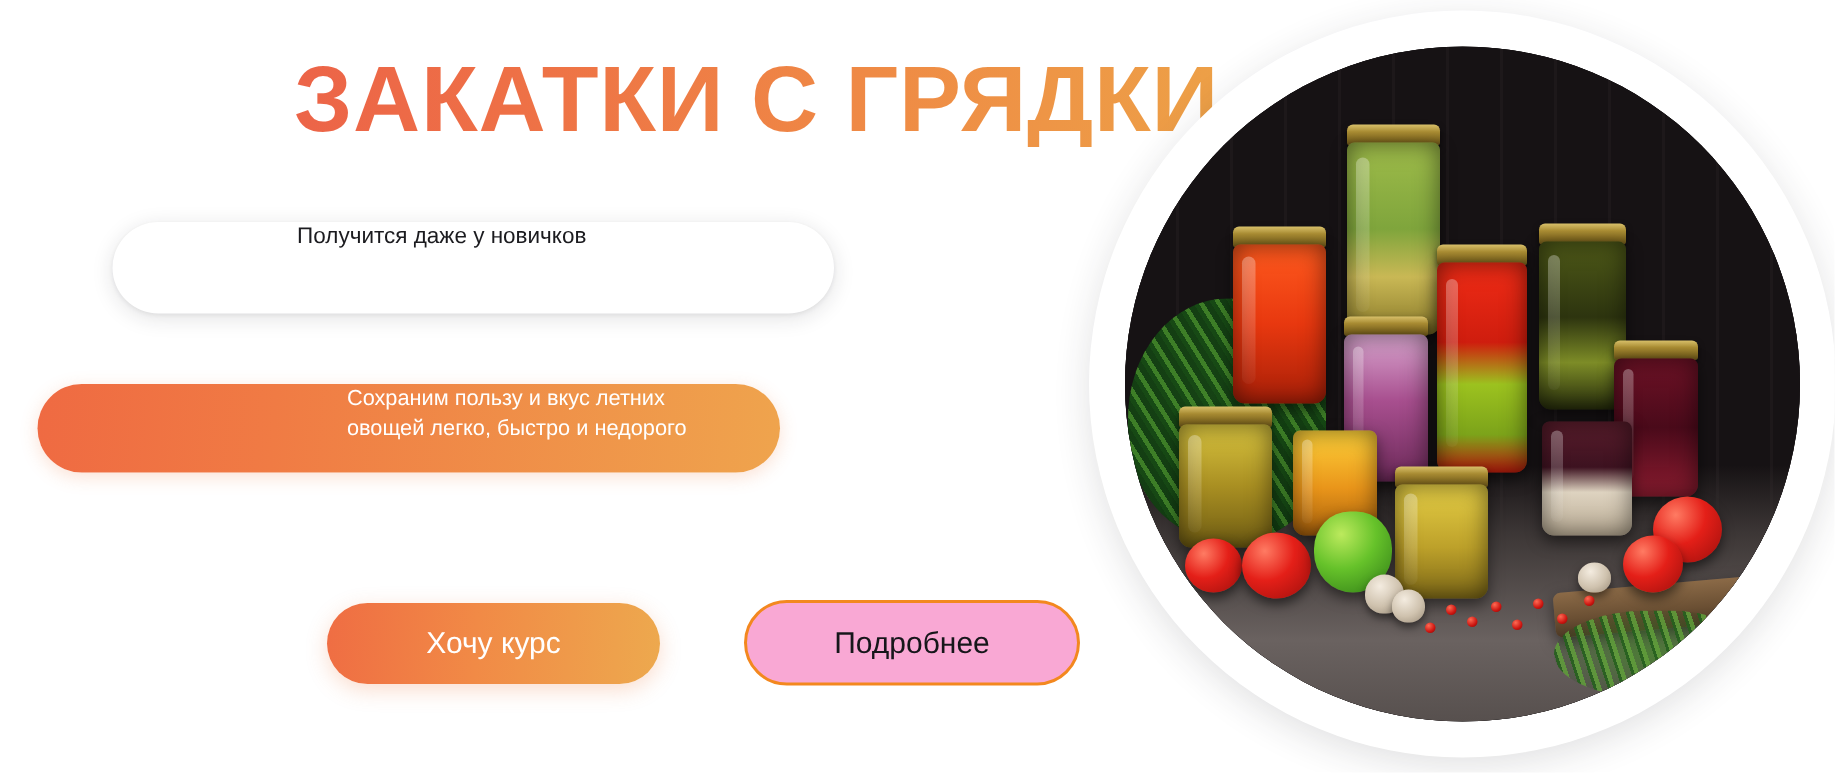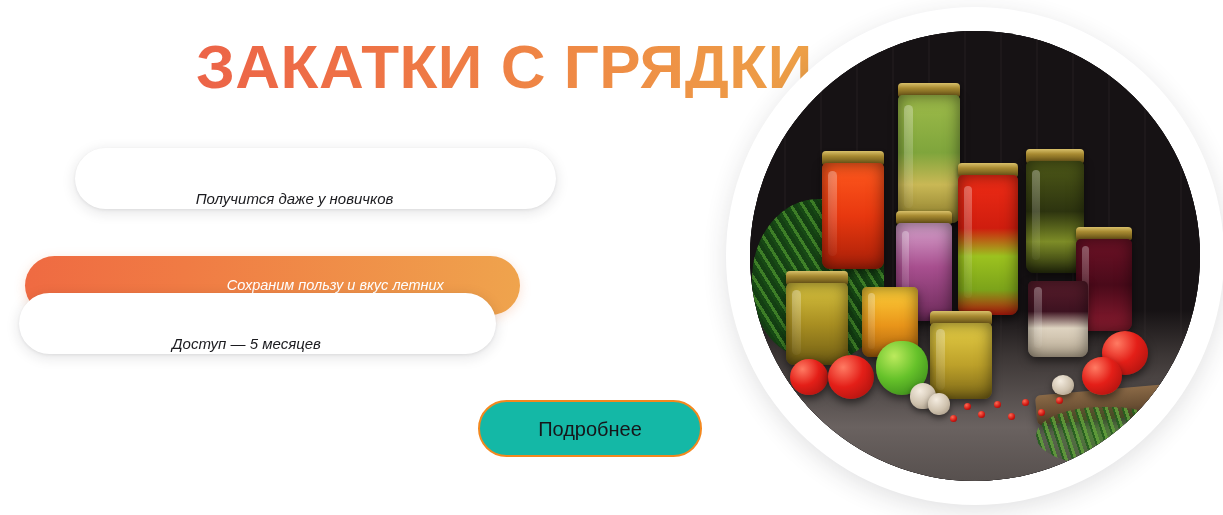--- a/index.html
+++ b/index.html
@@ -46,26 +46,25 @@
     -webkit-background-clip: text;
     background-clip: text;
     color: transparent;
     -webkit-text-fill-color: transparent;
   }
 
   
   .pill {
     position: absolute;
     display: flex;
-    align-items: flex-end;
+    align-items: flex-start;
     justify-content: center;
     box-sizing: border-box;
     border-radius: 999px;
     text-align: center;
-    font-style: italic;
   }
 
   .pill-text {
     font-size: 15px;
     line-height: 20px;
     color: #1b1b1f;
     font-weight: 400;
     white-space: pre-line;
   }
 
@@ -115,25 +114,25 @@
     top: 402px;
     width: 222px;
     height: 54px;
     border: none;
     color: #ffffff;
     background: linear-gradient(95deg, #ef6d43 0%, #f18a46 45%, #eda94e 100%);
     box-shadow: 0 4px 14px rgba(235, 120, 60, 0.25);
   }
 
   .btn--outline {
-    left: 478px;
+    left: 496px;
     top: 400px;
     width: 224px;
     height: 57px;
-    background: #14b8a6;
+    background: #f9a8d4;
     border: 2.5px solid #f3881f;
     color: #16161a;
   }
 
   
   .photo-ring {
     position: absolute;
     left: 726px;
     top: 7px;
     width: 498px;
@@ -262,24 +261,22 @@
 
     <div class="pill pill--plain" id="pill-0">
       <span class="pill-text">Получится даже у новичков</span>
     </div>
 
     <div class="pill pill--accent" id="pill-1">
       <span class="pill-text">Сохраним пользу и вкус летних
 овощей легко, быстро и недорого</span>
     </div>
 
-    <div class="pill pill--plain" id="pill-2">
-      <span class="pill-text">Доступ — 5 месяцев</span>
-    </div>
-
+
+    <div class="btn btn--primary">Хочу курс</div>
 
     <div class="btn btn--outline">Подробнее</div>
   </div>
 
   <div class="photo-ring">
     <div class="photo-circle">
       <div class="photo-scene"></div>
 
       <div class="herb"></div>
 

